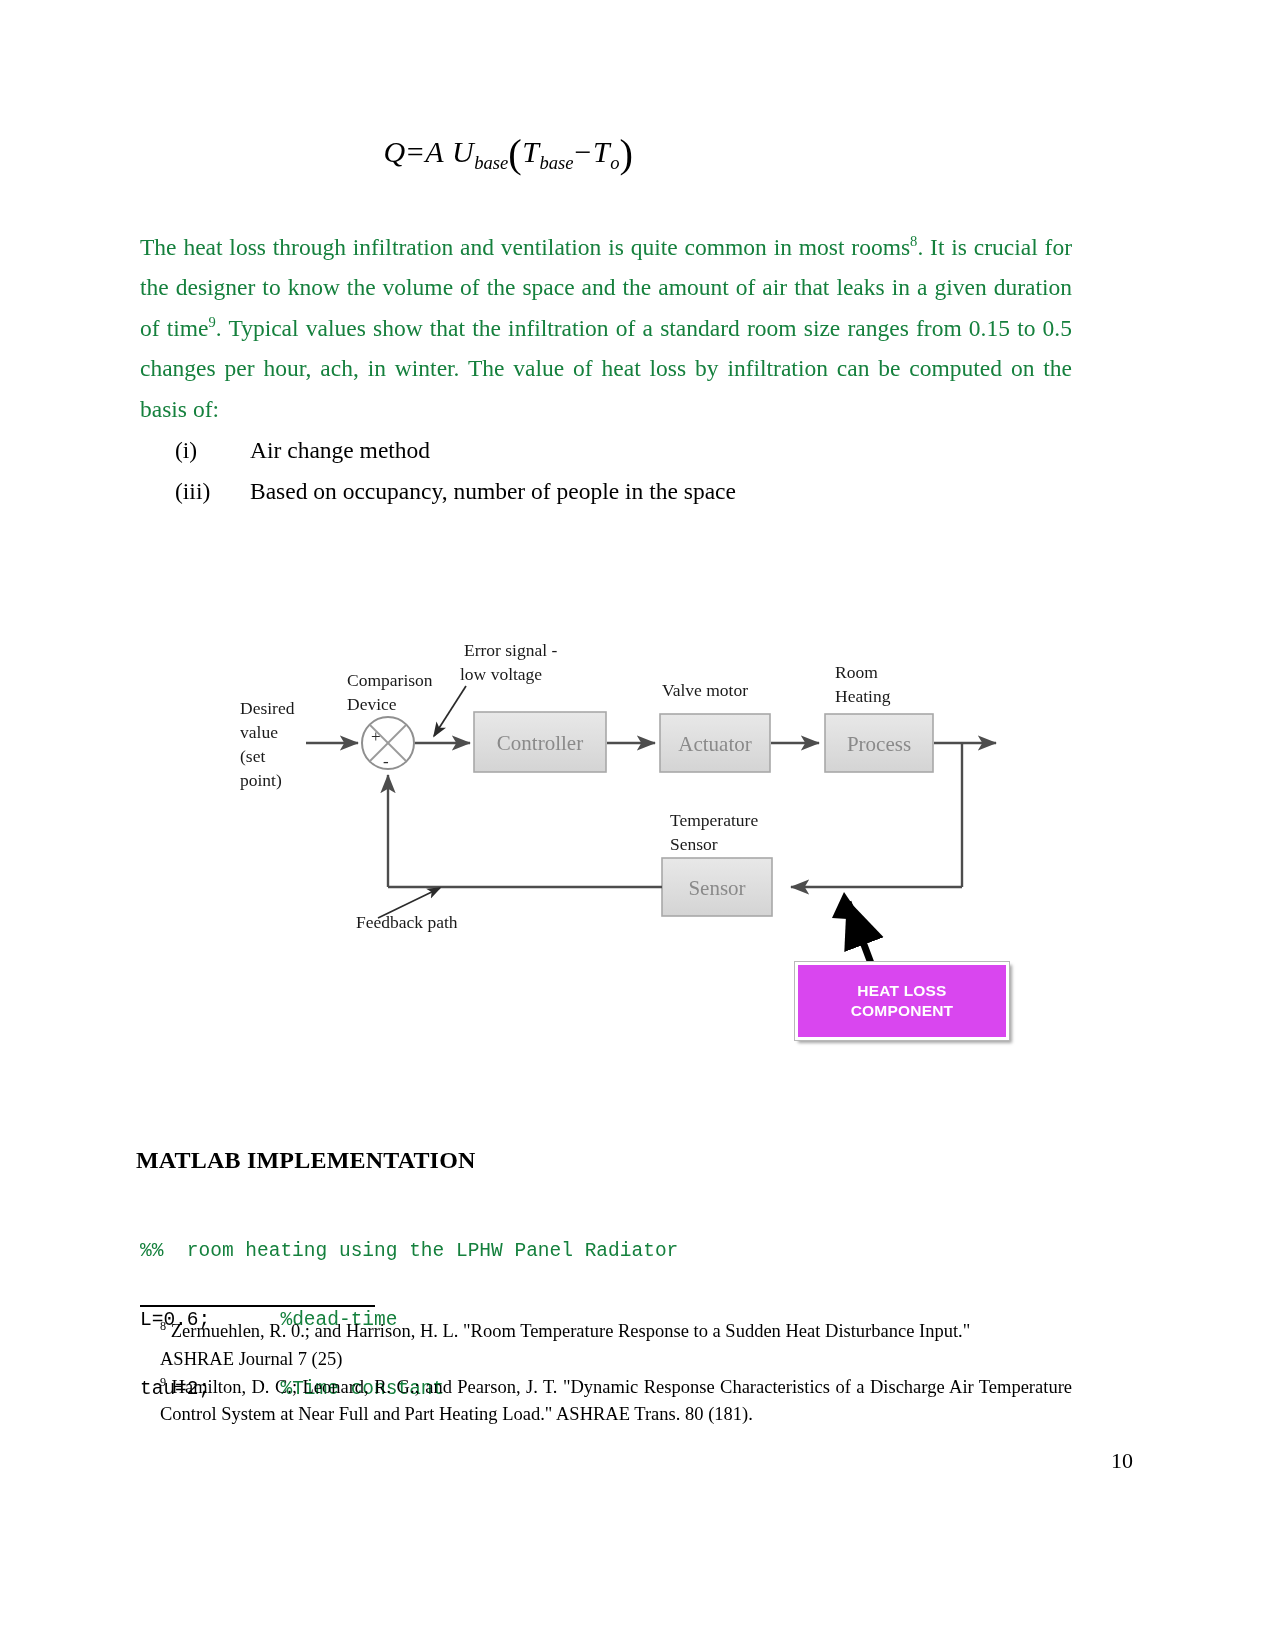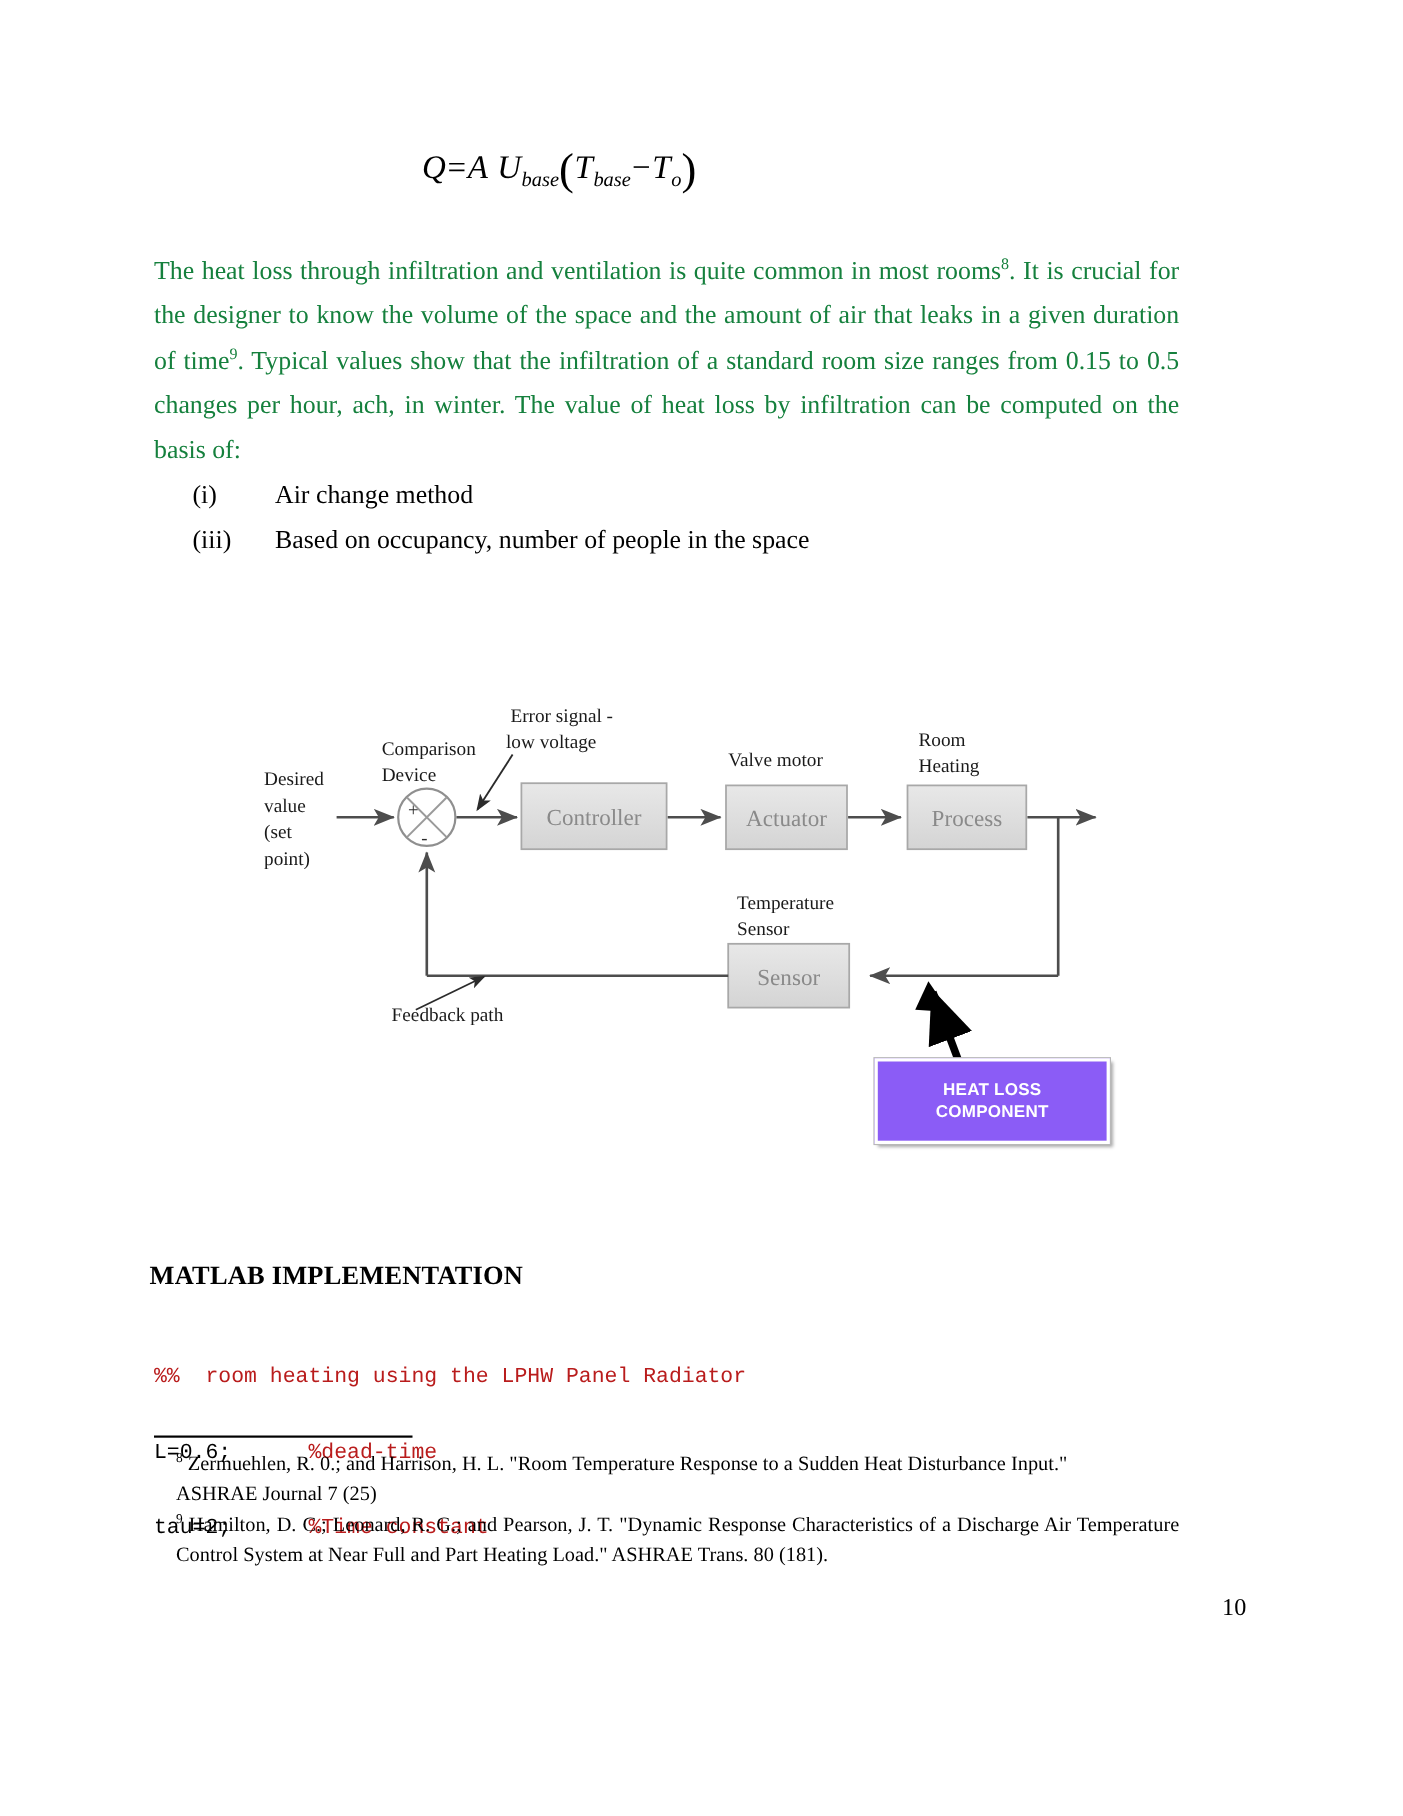--- a/index.html
+++ b/index.html
@@ -111,21 +111,21 @@
     font-family: "Liberation Serif", serif;
     font-size: 17px;
     fill: #2b2b2b;
   }
   .callout {
     position: absolute;
     left: 795px;
     top: 962px;
     width: 208px;
     height: 72px;
-    background: #8b5cf6;
+    background: #d946ef;
     border: 3px solid #ffffff;
     box-shadow: 0 0 0 1px #b8b8b8, 3px 3px 3px rgba(0,0,0,0.35);
     display: flex;
     flex-direction: column;
     align-items: center;
     justify-content: center;
     color: #ffffff;
     font-family: "Liberation Sans", sans-serif;
     font-size: 15.5px;
     font-weight: bold;
@@ -148,21 +148,21 @@
     position: absolute;
     left: 140px;
     top: 1194px;
     font-family: "Liberation Mono", monospace;
     font-size: 19.5px;
     line-height: 23px;
     white-space: pre;
   }
   .code-line { display: block; }
   .code-kw { color: #000000; }
-  .code-comment { color: #b91c1c; margin-top: 40px; }
+  .code-comment { color: #15803d; margin-top: 40px; }
 
   
   .footnote-rule {
     position: absolute;
     left: 140px;
     top: 1305px;
     width: 235px;
     height: 0;
     border-top: 2.5px solid #000000;
   }

